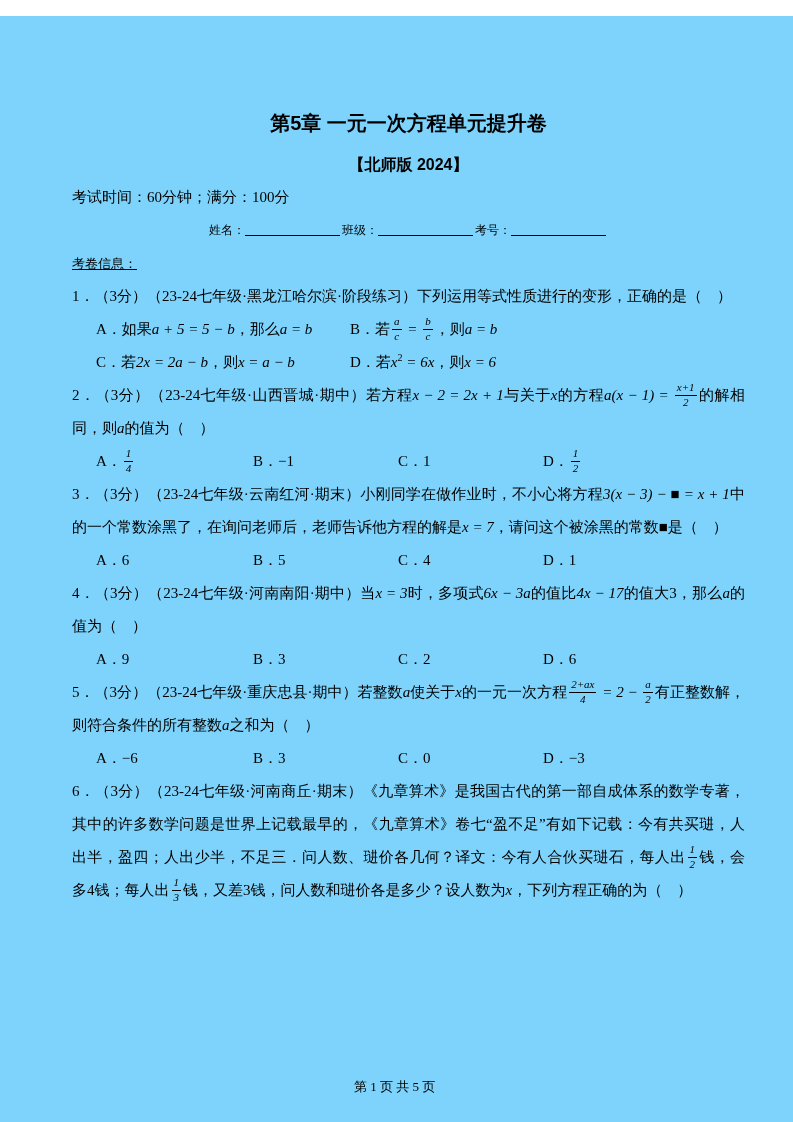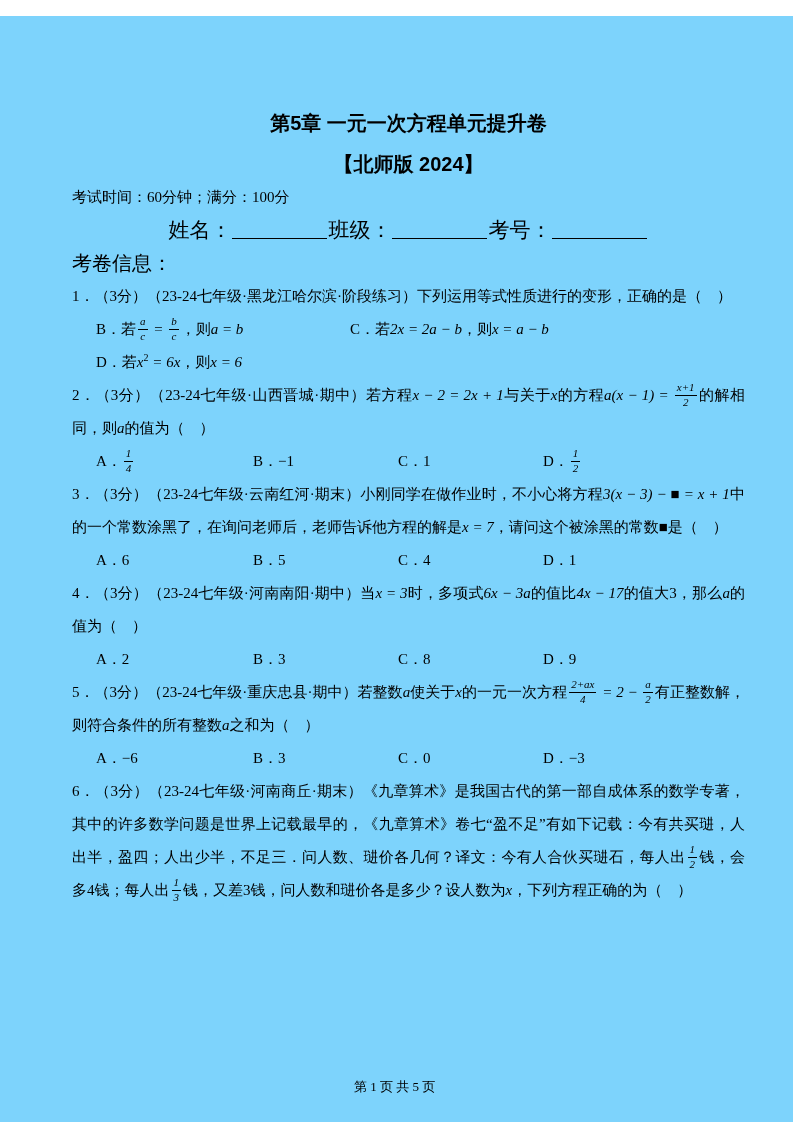--- a/index.html
+++ b/index.html
@@ -19,45 +19,45 @@
   .title {
     font-family: "Liberation Sans", "DejaVu Sans", sans-serif;
     font-size: 20px;
     font-weight: bold;
     text-align: center;
     line-height: 30px;
     margin-bottom: 10px;
   }
   .edition {
     font-family: "Liberation Sans", "DejaVu Sans", sans-serif;
-    font-size: 20px;
+    font-size: 16px;
     font-weight: bold;
     text-align: center;
     line-height: 33px;
   }
   .exam-info {
     font-size: 15px;
     text-align: left;
     line-height: 33px;
   }
   .name-line {
-    font-size: 21px;
+    font-size: 12px;
     text-align: center;
     line-height: 33px;
   }
   .blank {
     display: inline-block;
     width: 95px;
     height: 15px;
     border-bottom: 1px solid #000;
     margin: 0 2px -2px 0;
     vertical-align: baseline;
   }
 
-  .info-label { font-size: 20px; line-height: 33px; }
+  .info-label { font-size: 13px; line-height: 33px; text-decoration: underline; }
   .info-text  { font-size: 15px; line-height: 33px; text-align: justify; }
 
   .section-heading {
     font-family: "Liberation Sans", "DejaVu Sans", sans-serif;
     font-size: 15px;
     font-weight: bold;
     line-height: 33px;
   }
 
   .question { font-size: 15px; }
@@ -114,20 +114,21 @@
   </div>
 
   <div class="info-label">考卷信息：</div>
 
 
 
   <div id="questions">
       <div class="question">
         <div class="stem">1．（3分）（23-24七年级·黑龙江哈尔滨·阶段练习）下列运用等式性质进行的变形，正确的是（　）</div>
         <div class="options cols-2">
+          <div class="option">A．如果<span class="m">a + 5 = 5 − b</span>，那么<span class="m">a = b</span></div>
           <div class="option">B．若<span class="frac">
               <span class="num">a</span>
               <span class="den">c</span>
             </span><span class="m"> = </span><span class="frac">
               <span class="num">b</span>
               <span class="den">c</span>
             </span>，则<span class="m">a = b</span></div>
           <div class="option">C．若<span class="m">2x = 2a − b</span>，则<span class="m">x = a − b</span></div>
           <div class="option">D．若<span class="m">x</span><sup>2</sup><span class="m"> = 6x</span>，则<span class="m">x = 6</span></div>
         </div>
@@ -155,24 +156,24 @@
         <div class="options cols-4">
           <div class="option">A．6</div>
           <div class="option">B．5</div>
           <div class="option">C．4</div>
           <div class="option">D．1</div>
         </div>
       </div>
       <div class="question">
         <div class="stem">4．（3分）（23-24七年级·河南南阳·期中）当<span class="m">x = 3</span>时，多项式<span class="m">6x − 3a</span>的值比<span class="m">4x − 17</span>的值大3，那么<span class="m">a</span>的值为（　）</div>
         <div class="options cols-4">
-          <div class="option">A．2</div>
+          <div class="option">A．9</div>
           <div class="option">B．3</div>
-          <div class="option">C．8</div>
-          <div class="option">D．9</div>
+          <div class="option">C．2</div>
+          <div class="option">D．6</div>
         </div>
       </div>
       <div class="question">
         <div class="stem">5．（3分）（23-24七年级·重庆忠县·期中）若整数<span class="m">a</span>使关于<span class="m">x</span>的一元一次方程<span class="frac">
             <span class="num">2+ax</span>
             <span class="den">4</span>
           </span><span class="m"> = 2 − </span><span class="frac">
             <span class="num">a</span>
             <span class="den">2</span>
           </span>有正整数解，则符合条件的所有整数<span class="m">a</span>之和为（　）</div>

